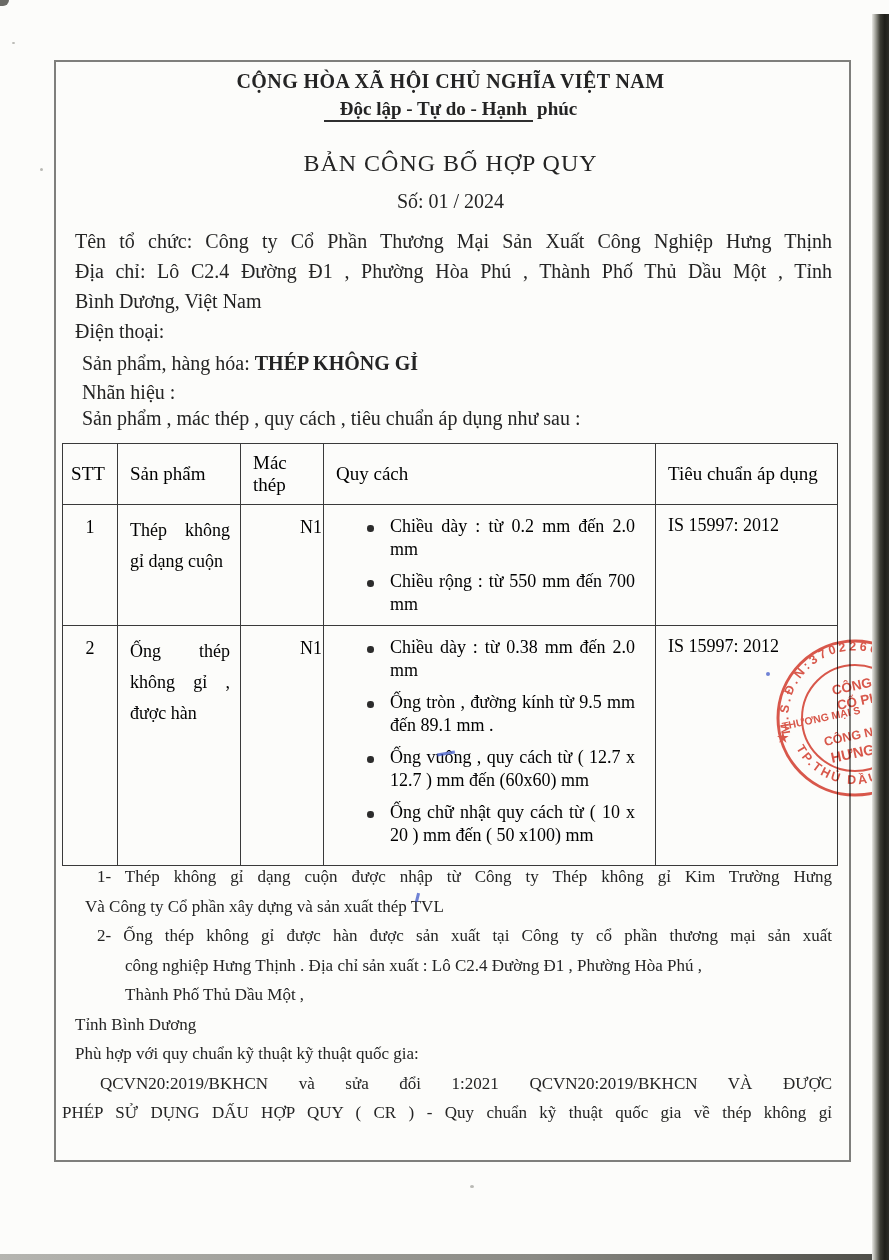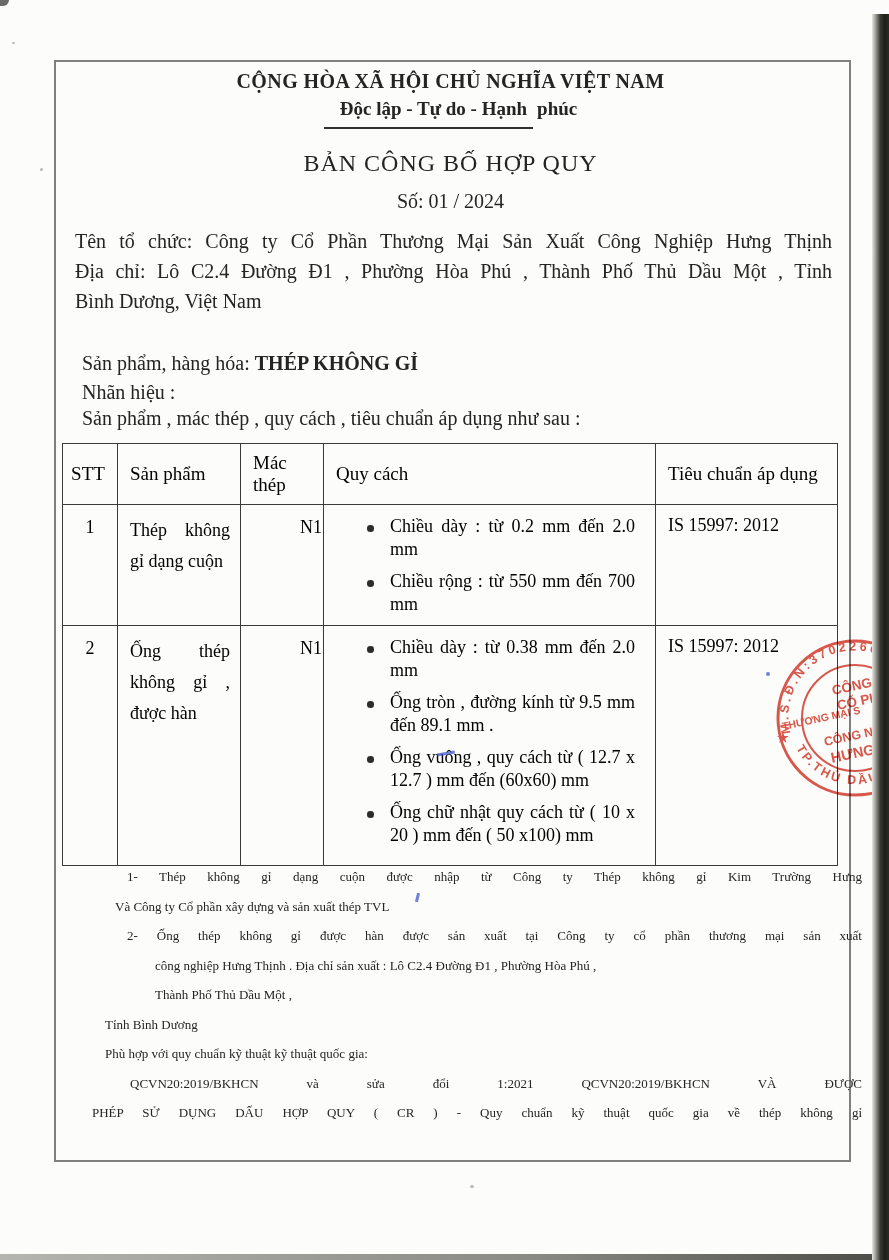--- a/index.html
+++ b/index.html
@@ -36,21 +36,21 @@
 
   .center { text-align: center; }
   .nat-header {
     position: absolute; left: 54px; top: 70px; width: 793px;
     font-size: 20px; font-weight: bold; letter-spacing: .4px; z-index: 3;
   }
   .motto-wrap {
     position: absolute; left: 54px; top: 98px; width: 793px;
     font-size: 19px; font-weight: bold; z-index: 3;
   }
-  .motto-underline { border-bottom: 2px solid #2f2f2f; padding: 0 6px 8px 16px; }
+  .motto-underline { border-bottom: 2px solid #2f2f2f; padding: 0 6px 1px 16px; }
   .motto-tail { padding-left: 4px; }
   .doc-title {
     position: absolute; left: 54px; top: 150px; width: 793px;
     font-size: 24px; font-weight: normal; letter-spacing: 1px; z-index: 3;
   }
   .doc-number {
     position: absolute; left: 54px; top: 190px; width: 793px; font-size: 20px; z-index: 3;
   }
 
   .para1 {
@@ -88,21 +88,21 @@
     position: relative; padding-left: 30px; text-align: justify;
     line-height: 23px; margin-bottom: 9px;
   }
   ul.bl li::before {
     content: ""; position: absolute; left: 7px; top: 10px;
     width: 6.5px; height: 6.5px; border-radius: 50%; background: #2c2c2c;
   }
 
   .notes {
     position: absolute; left: 62px; top: 862px; width: 770px;
-    font-size: 13px; line-height: 29.5px; z-index: 3; margin-left: 30px;
+    font-size: 17px; line-height: 29.5px; z-index: 3;
   }
   .notes div { white-space: nowrap; }
   .n-ind35 { padding-left: 35px; }
   .n-ind23 { padding-left: 23px; }
   .n-ind63 { padding-left: 63px; }
   .n-ind13 { padding-left: 13px; }
   .n-ind38 { padding-left: 38px; }
 
   .stamp {
     position: absolute; left: 755px; top: 618px; width: 200px; height: 200px;
@@ -125,20 +125,21 @@
     <span class="motto-underline">Độc lập - Tự do - Hạnh</span><span class="motto-tail">phúc</span>
   </div>
 
   <div class="doc-title center">BẢN CÔNG BỐ HỢP QUY</div>
   <div class="doc-number center">Số: 01 / 2024</div>
 
   <div class="para1">
     <div class="jl">Tên tổ chức: Công ty Cổ Phần Thương Mại Sản Xuất Công Nghiệp Hưng Thịnh</div>
     <div class="jl">Địa chỉ: Lô C2.4 Đường Đ1 , Phường Hòa Phú , Thành Phố Thủ Dầu Một , Tỉnh</div>
     <div>Bình Dương, Việt Nam</div>
+    <div>Điện thoại:</div>
   </div>
 
   <div class="para2">
     <div><span>Sản phẩm, hàng hóa: </span><span class="bold">THÉP KHÔNG GỈ</span></div>
     <div>Nhãn hiệu :</div>
   </div>
 
   <div class="intro-line">Sản phẩm , mác thép , quy cách , tiêu chuẩn áp dụng như sau :</div>
 
   <div class="table-wrap">

